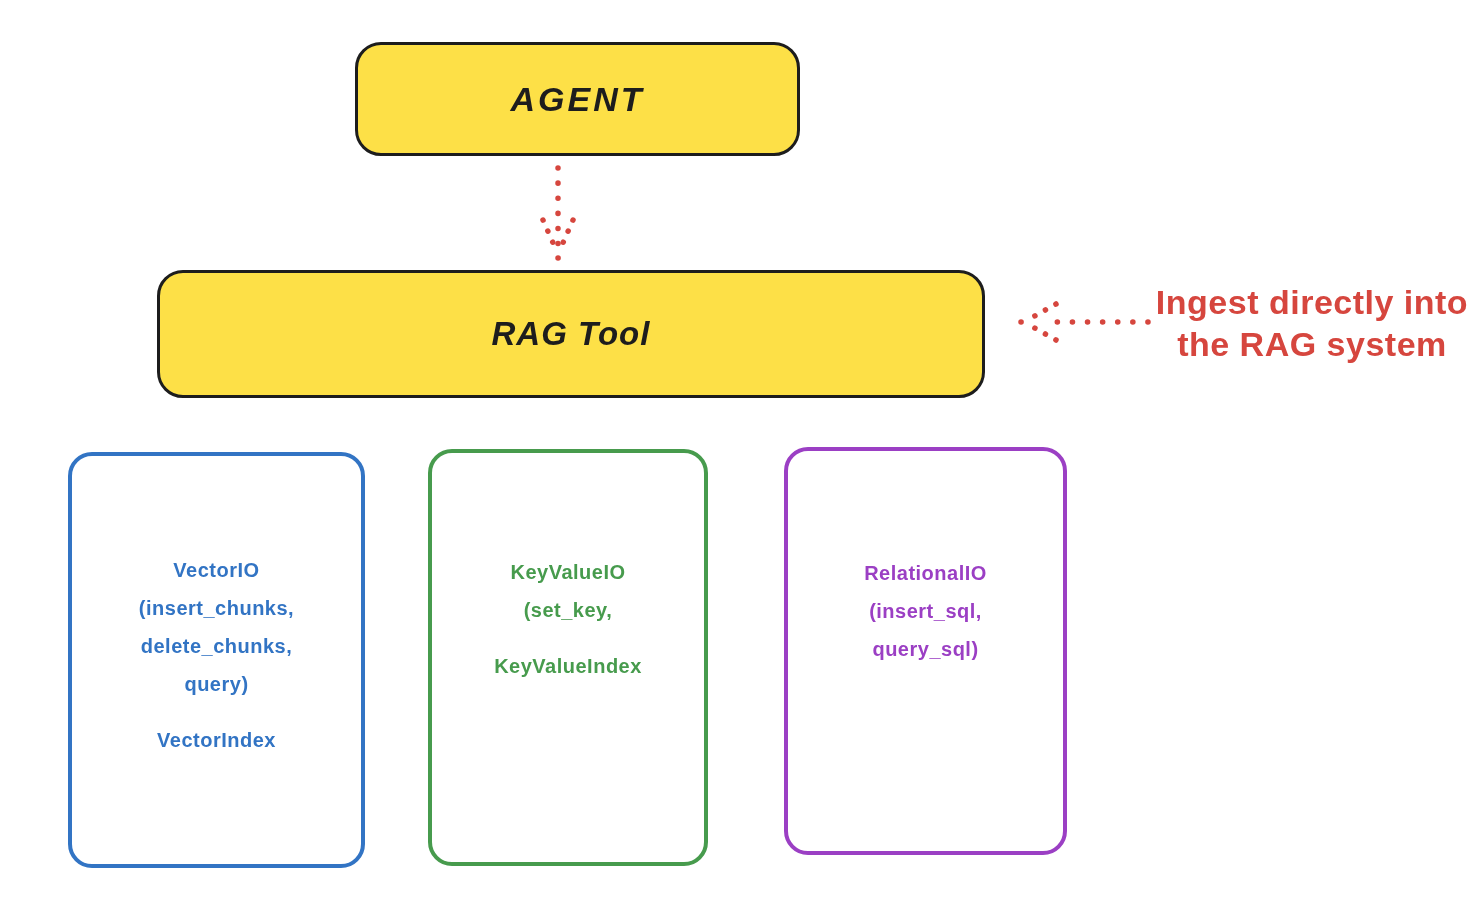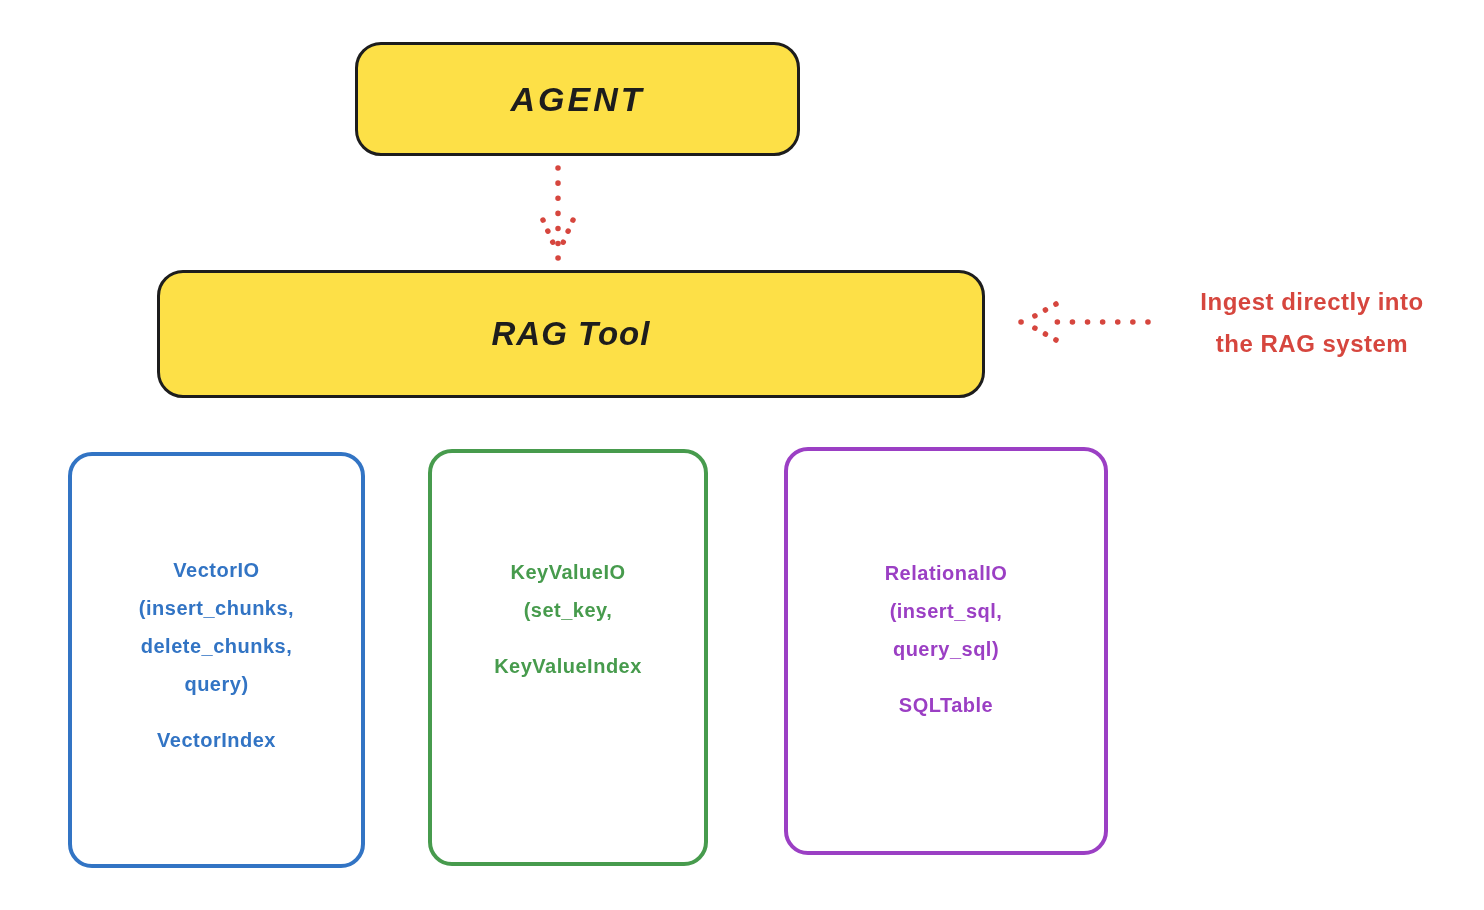--- a/index.html
+++ b/index.html
@@ -53,21 +53,21 @@
     left: 0; top: 0;
     width: 1484px; height: 910px;
     pointer-events: none;
   }
   .annotation {
     position: absolute;
     left: 1140px; top: 281px;
     width: 344px;
     text-align: center;
     color: #d6463e;
-    font-size: 24px;
+    font-size: 34px;
     font-weight: 700;
     line-height: 42px;
     letter-spacing: 0.5px;
   }
   .card {
     position: absolute;
     background: #ffffff;
     border-width: 4px;
     border-style: solid;
     box-sizing: border-box;
@@ -90,21 +90,21 @@
   }
   .card-keyvalue {
     left: 428px; top: 449px;
     width: 280px; height: 417px;
     border-color: #479b4d;
     color: #479b4d;
     padding-top: 100px;
   }
   .card-relational {
     left: 784px; top: 447px;
-    width: 324px; height: 408px;
+    width: 283px; height: 408px;
     border-color: #9b3fc4;
     color: #9b3fc4;
     padding-top: 103px;
   }
 </style>
 </head>
 <body>
 
 <div class="canvas">
 
@@ -149,16 +149,15 @@
   <div class="card card-keyvalue">
     <div>KeyValueIO</div>
     <div>(set_key,</div>
     <div class="index-label">KeyValueIndex</div>
   </div>
 
   <div class="card card-relational">
     <div>RelationalIO</div>
     <div>(insert_sql,</div>
     <div>query_sql)</div>
-    <div class="index-label">SQLTable</div>
   </div>
 
 </div>
 
 </body></html>

